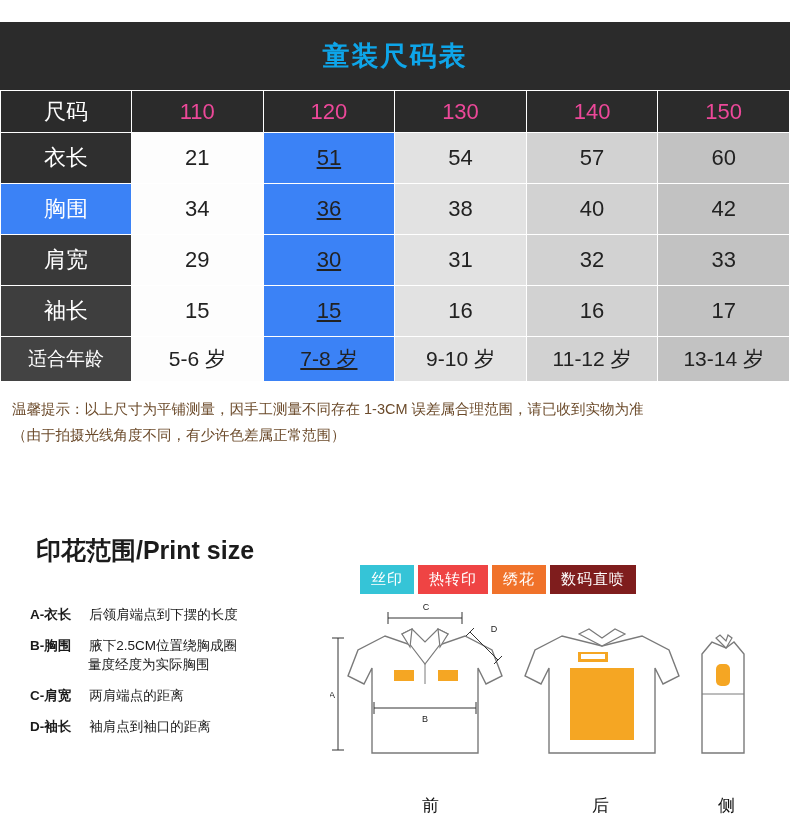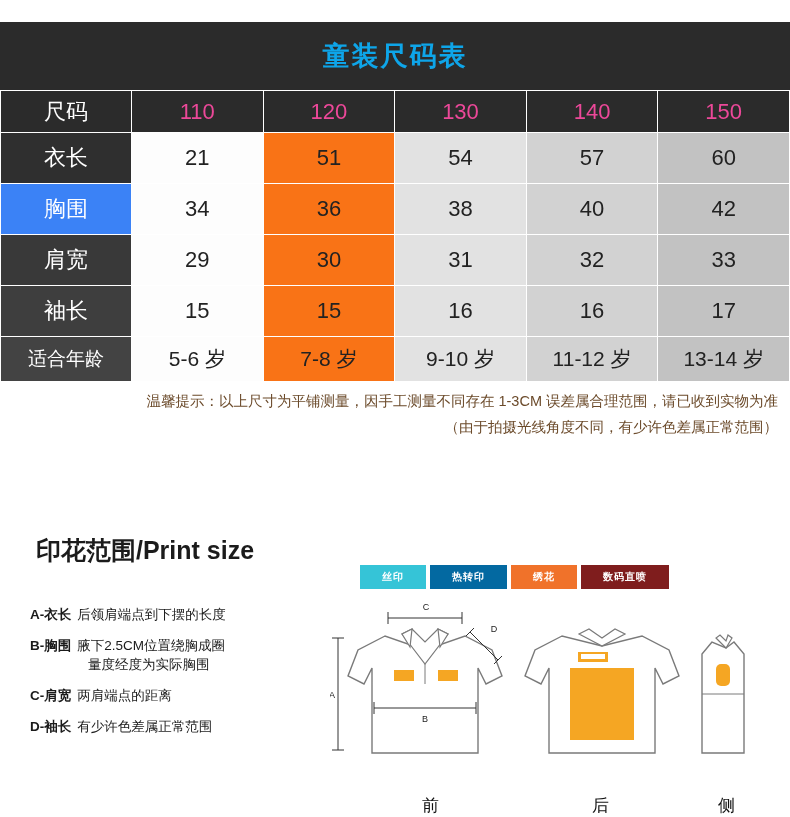--- a/index.html
+++ b/index.html
@@ -71,31 +71,31 @@
     background: linear-gradient(180deg, #2d2d2d 0%, #3a3a3a 100%);
   }
   .r1 .row-label { background: #2f2f2f; }
   .r2 .row-label { background: #3b82f6; }
   .r3 .row-label { background: #393939; }
   .r4 .row-label { background: #3e3e3e; }
   .r5 .row-label { background: #434343; font-size: 19px; }
 
   
   .c1 { background: #fdfdfd; }
-  .c2 { background: #f97316; }
+  .c2 { background: #3b82f6; text-decoration: underline; }
   .c3 { background: #e2e2e2; }
   .c4 { background: #d2d2d2; }
   .c5 { background: #c2c2c2; }
 
   tr.r5 td { height: 44px; font-size: 21px; }
   tr.r1 td, tr.r2 td, tr.r3 td, tr.r4 td { height: 50px; }
 
   .note {
-    margin-top: 6px;
-    text-align: right;
+    margin-top: 14px;
+    text-align: left;
     color: #6b4a2a;
     font-size: 14.5px;
     line-height: 26px;
     padding: 0 12px;
   }
 
   
   .print-section {
     position: absolute;
     left: 0;
@@ -113,41 +113,41 @@
   }
   .legend {
     position: absolute;
     left: 360px;
     top: 45px;
     display: flex;
     gap: 4px;
   }
   .legend-item {
     color: #ffffff;
-    font-size: 10px;
-    font-weight: bold;
-    padding: 5px 22px;
+    font-size: 15px;
+    font-weight: normal;
+    padding: 5px 11px;
     letter-spacing: 1px;
   }
 
   .defs {
     position: absolute;
     left: 30px;
     top: 85px;
     width: 300px;
   }
   .def-row {
     margin-bottom: 12px;
     font-size: 13.5px;
     line-height: 19px;
     color: #1b1b1b;
   }
   .def-key {
     font-weight: bold;
-    margin-right: 6px;
+    margin-right: 18px;
   }
   .def-sub {
     display: block;
     padding-left: 58px;
   }
 
   .shirts {
     position: absolute;
     left: 330px;
     top: 78px;
@@ -228,38 +228,38 @@
     <div>（由于拍摄光线角度不同，有少许色差属正常范围）</div>
   </div>
 </div>
 
 <div class="print-section">
 
   <div class="print-title">印花范围/Print size</div>
 
   <div class="legend">
     <div class="legend-item" style="background:#35c4d7">丝印</div>
-    <div class="legend-item" style="background:#0369a1">热转印</div>
+    <div class="legend-item" style="background:#ef4444">热转印</div>
     <div class="legend-item" style="background:#f0722a">绣花</div>
     <div class="legend-item" style="background:#7f1d1d">数码直喷</div>
   </div>
 
   <div class="defs">
     <div class="def-row">
       <span class="def-key">A-衣长</span><span>后领肩端点到下摆的长度</span>
     </div>
     <div class="def-row">
       <span class="def-key">B-胸围</span><span>腋下2.5CM位置绕胸成圈</span>
       <span class="def-sub">量度经度为实际胸围</span>
     </div>
     <div class="def-row">
       <span class="def-key">C-肩宽</span><span>两肩端点的距离</span>
     </div>
     <div class="def-row">
-      <span class="def-key">D-袖长</span><span>有少许色差属正常范围</span>
+      <span class="def-key">D-袖长</span><span>袖肩点到袖口的距离</span>
     </div>
   </div>
 
   <div class="shirts">
     <svg width="450" height="200" viewBox="0 0 450 200">
 
       <g>
         <path d="M55,38 L28,52 L18,78 L34,86 L42,70 L42,155 L148,155 L148,70 L156,86 L172,78 L162,52 L135,38 L95,52 Z" fill="#ffffff" stroke="#7a7a7a" stroke-width="1.4"></path>
 
         <path d="M72,36 L95,66 L118,36 L108,31 L95,44 L82,31 Z" fill="#ffffff" stroke="#7a7a7a" stroke-width="1.2"></path>

